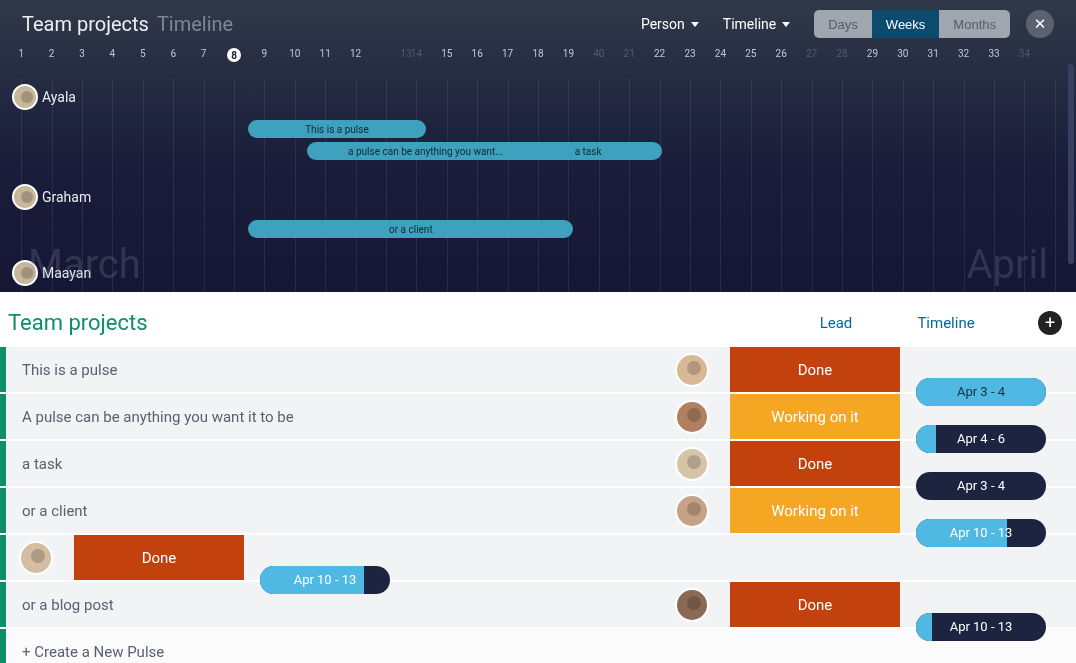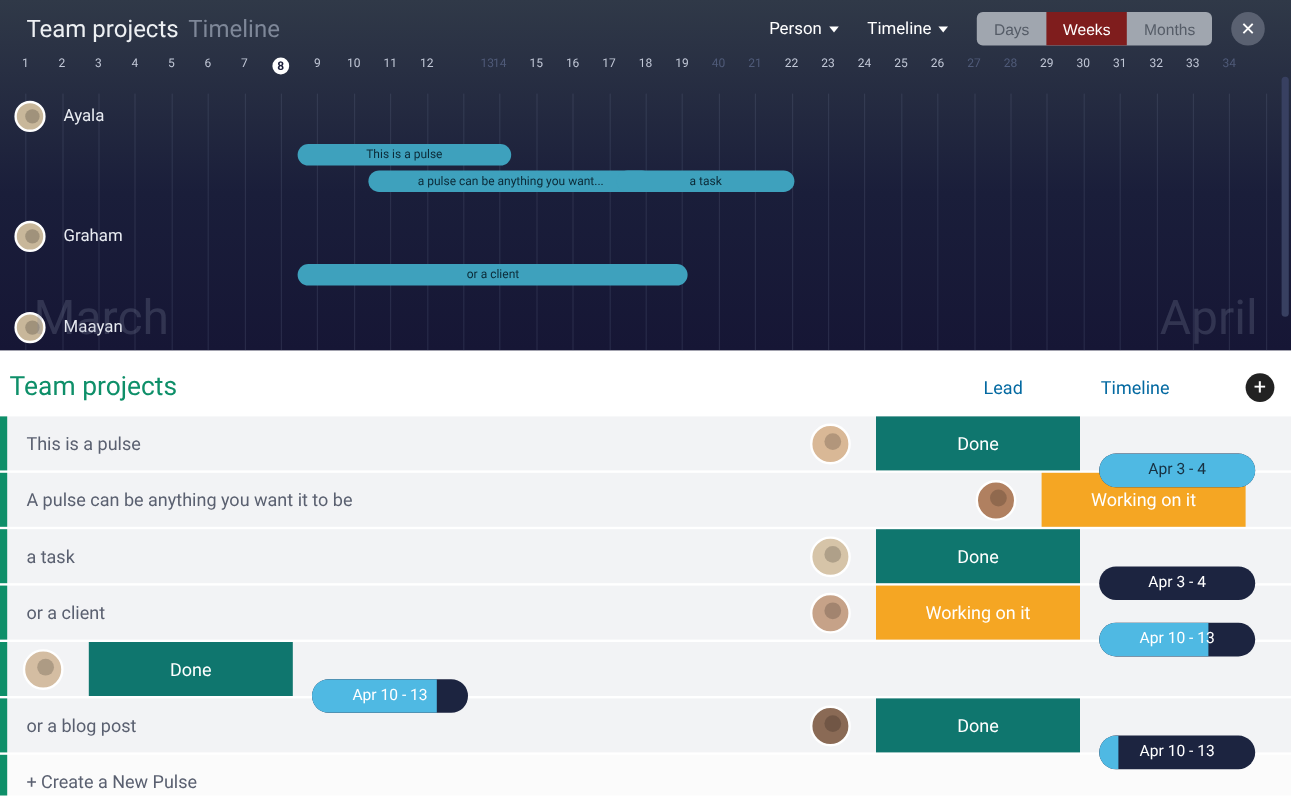--- a/index.html
+++ b/index.html
@@ -8,33 +8,33 @@
 
 .top { background: linear-gradient(180deg, #303948 0%, #1a1e3a 55%, #161635 100%); color: #fff; height: 292px; position: relative; overflow: hidden; }
 .topbar { display: flex; align-items: center; padding: 10px 22px 6px 22px; }
 .toptitle { font-size: 20px; font-weight: 400; color: #edf0f3; }
 .topsub { font-size: 20px; color: #7e8798; margin-left: 8px; }
 .spacer { flex: 1; }
 .dd { display: inline-flex; align-items: center; gap: 6px; color: #fff; font-size: 14px; margin-right: 24px; cursor: pointer; }
 .de { width: 0; height: 0; border-left: 4px solid transparent; border-right: 4px solid transparent; border-top: 5px solid #fff; }
 .seg { background: #a0a6af; border-radius: 5px; display: inline-flex; overflow: hidden; height: 28px; }
 .seg button { border: none; background: transparent; color: #555c67; font-size: 13px; padding: 0 14px; cursor: pointer; }
-.seg button.active { background: #7f1d1d; color: #fff; }
+.seg button.active { background: #0c4a6e; color: #fff; }
 .closebtn { width: 28px; height: 28px; background: #5a6171; border-radius: 50%; display: inline-flex; align-items: center; justify-content: center; color: #fff; font-size: 15px; margin-left: 16px; cursor: pointer; }
 
 .ticks { position: relative; height: 18px; margin: 4px 6px 0 6px; }
 .tick { position: absolute; top: 0; font-size: 10px; color: #4f5a78; transform: translateX(-50%); }
 .tick.live { color: #c1c7d6; }
 .tick.today { color: #1a1e3a; background: #fff; border-radius: 50%; width: 14px; height: 14px; display: inline-flex; align-items: center; justify-content: center; font-weight: 700; }
 
 .grid { position: absolute; left: 6px; right: 6px; top: 78px; bottom: 0; }
 .gridline { position: absolute; top: 0; bottom: 0; width: 1px; background: rgba(122,132,162,0.18); }
 
 .ganttbody { position: absolute; left: 12px; right: 30px; top: 76px; bottom: 0; }
-.person { display: flex; align-items: center; gap: 15px; margin-bottom: 4px; }
+.person { display: flex; align-items: center; gap: 4px; margin-bottom: 4px; }
 .avatarS { width: 26px; height: 26px; border-radius: 50%; background: #c8b79a; border: 2px solid #fff; position: relative; overflow: hidden; }
 .avatarS::after { content: ""; position: absolute; width: 12px; height: 12px; background: rgba(0,0,0,0.2); border-radius: 50%; left: 7px; top: 5px; }
 .pname { font-size: 14px; color: #e9ecf2; }
 .bar { position: absolute; height: 18px; background: #3ea1bd; border-radius: 9px; color: #0b2a37; font-size: 10px; display: flex; align-items: center; justify-content: center; padding: 0 10px; white-space: nowrap; }
 
 .monthlabel { position: absolute; font-size: 40px; color: rgba(130,140,165,0.25); bottom: 4px; }
 .mlLeft { left: 28px; }
 .mlRight { right: 28px; }
 .vscroll { position: absolute; right: 2px; top: 64px; width: 6px; height: 200px; background: #384061; border-radius: 3px; }
 
@@ -49,21 +49,21 @@
 .addbtn { width: 24px; height: 24px; border-radius: 50%; background: #222; color: #fff; display: flex; align-items: center; justify-content: center; font-size: 18px; margin-left: 12px; cursor: pointer; }
 
 .rows { display: flex; flex-direction: column; }
 .row { display: flex; align-items: center; height: 45px; background: #f2f3f5; border-left: 6px solid #0e8f69; margin-bottom: 2px; padding-right: 30px; }
 .row.create { background: #fbfbfb; color: #9aa0aa; }
 .rtext { flex: 1; padding-left: 16px; color: #5a6070; font-size: 15px; }
 .rlead { width: 60px; display: flex; justify-content: center; }
 .avatarM { width: 34px; height: 34px; border-radius: 50%; background: #d9cbb3; border: 2px solid #fff; position: relative; overflow: hidden; }
 .avatarM::after { content:""; position:absolute; width:14px; height:14px; background:rgba(0,0,0,0.18); border-radius:50%; left:10px; top:6px; }
 .rstatus { width: 170px; height: 100%; display: flex; align-items: center; justify-content: center; color: #fff; font-size: 15px; margin: 0 8px; }
-.sDone { background: #0f766e; }
+.sDone { background: #c2410c; }
 .sWorking { background: #f5a623; }
 .rtimeline { width: 130px; margin-left: 8px; margin-top: 44px; }
 .pill { height: 28px; border-radius: 14px; position: relative; overflow: hidden; background: #1c2440; display: flex; align-items: center; justify-content: center; }
 .pill .fill { position: absolute; left: 0; top: 0; bottom: 0; background: #4fb9e3; }
 .pill .lbl { position: relative; font-size: 13px; color: #fff; z-index: 1; }
 .pill.full .lbl { color: #173142; }
 </style>
 </head>
 <body>
 
@@ -220,20 +220,26 @@
             <span class="lbl">Apr 3 - 4</span>
           </div>
         </div>
       </div>
       <div class="row">
         <div class="rtext">A pulse can be anything you want it to be</div>
         <div class="rlead">
           <div class="avatarM" style="background: rgb(176, 128, 96);"></div>
         </div>
         <div class="rstatus sWorking">Working on it</div>
+        <div class="rtimeline">
+          <div class="pill">
+            <div class="fill" style="width: 15%;"></div>
+            <span class="lbl">Apr 4 - 6</span>
+          </div>
+        </div>
       </div>
       <div class="row">
         <div class="rtext">a task</div>
         <div class="rlead">
           <div class="avatarM" style="background: rgb(214, 196, 168);"></div>
         </div>
         <div class="rstatus sDone">Done</div>
         <div class="rtimeline">
           <div class="pill">
             <div class="fill" style="width: 0%;"></div>

